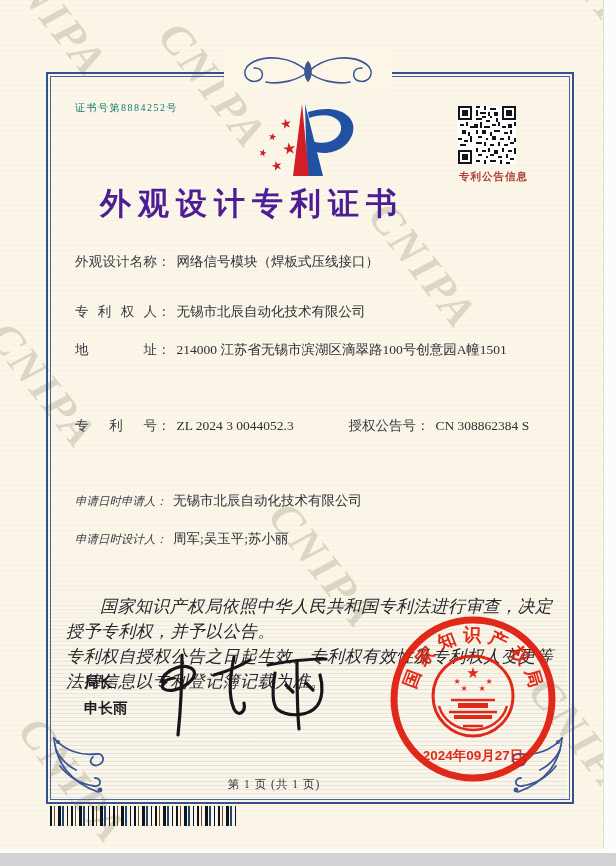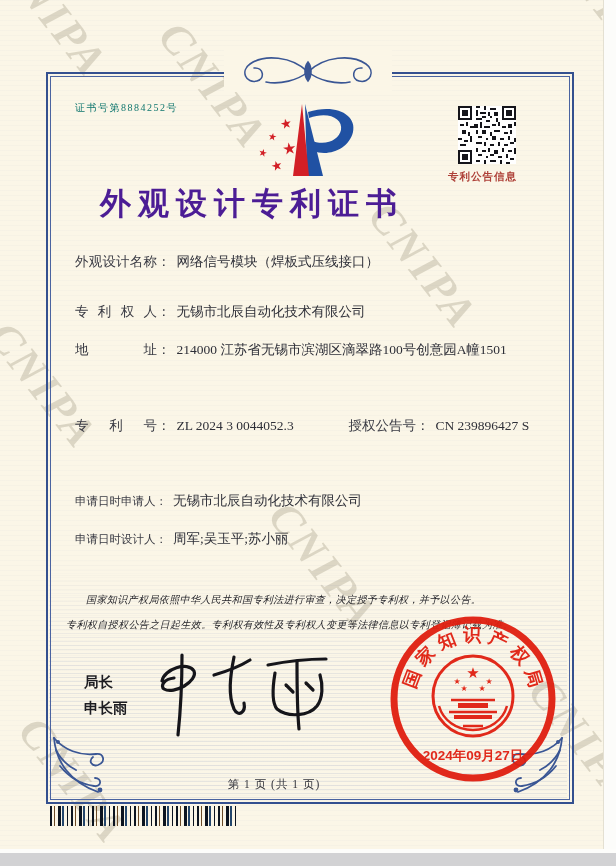--- a/index.html
+++ b/index.html
@@ -37,32 +37,32 @@
   .frame{position:absolute;left:46px;top:72px;width:524px;height:728px;border:2px solid #34508F;z-index:2;}
   .frame-inner{position:absolute;inset:2px;border:1px solid #4a63a0;}
   .ornament-top{position:absolute;left:224px;top:50px;width:168px;height:42px;z-index:3;background:#FBF6E7;display:flex;align-items:center;justify-content:center;}
   .corner{position:absolute;z-index:3;width:62px;height:60px;}
   .corner.bl{left:50px;top:736px;}
   .corner.br{left:504px;top:736px;transform:scaleX(-1);}
   
   .cert-no{position:absolute;left:75px;top:101px;z-index:4;font-size:10px;letter-spacing:1.5px;color:#0f766e;}
   .logo{position:absolute;left:250px;top:98px;z-index:4;}
   .qr{position:absolute;left:458px;top:106px;z-index:4;}
-  .qr-label{position:absolute;left:448px;top:170px;width:80px;z-index:4;text-align:left;font-size:10.5px;letter-spacing:1px;color:#AE4038;font-weight:bold;font-family:Liberation Serif, serif;}
+  .qr-label{position:absolute;left:448px;top:170px;width:80px;z-index:4;text-align:right;font-size:10.5px;letter-spacing:1px;color:#AE4038;font-weight:bold;font-family:Liberation Serif, serif;}
   .title{position:absolute;left:0;top:183px;width:504px;z-index:4;text-align:center;font-size:31px;font-weight:bold;letter-spacing:7px;color:#4c1d95;}
   .row{position:absolute;left:75px;width:480px;z-index:4;font-size:13.5px;color:#2e2f38;white-space:nowrap;}
   .lbl{color:#3a3b44;text-align:center;}
   .w6{display:inline-block;width:82px;text-align:justify;text-align-last:justify;}
-  .lbl-sm{font-size:11.5px;color:#3a3b44;}
+  .lbl-sm{font-size:11.5px;color:#3a3b44;font-style:italic;}
   .colon{color:#3a3b44;}
   .val{margin-left:6px;}
   .cell-left{display:inline-block;width:270px;}
   .statement{
     position:absolute;left:66px;top:577px;width:488px;z-index:4;
-    font-size:10px;line-height:25px;letter-spacing:0.4px;color:#26262c;
+    font-size:17px;line-height:25px;letter-spacing:0.4px;color:#26262c;
     text-indent:2em;font-style:italic;font-weight:500;
   }
   .sig-labels{position:absolute;left:84px;top:670px;z-index:4;font-family:Liberation Mono, monospace;font-size:14.5px;font-weight:600;color:#1d1d22;line-height:26px;}
   .signature{position:absolute;left:148px;top:645px;z-index:5;}
   .seal{position:absolute;left:388px;top:614px;z-index:6;opacity:0.95;}
   .page-info{position:absolute;left:0;top:777px;width:548px;z-index:4;text-align:center;font-size:11.5px;color:#33343c;letter-spacing:1px;}
   .barcode{
     position:absolute;left:50px;top:806px;width:188px;height:20px;z-index:4;
     background:
       repeating-linear-gradient(90deg,
@@ -240,21 +240,21 @@
   <div class="row" style="top:303px">
     <span class="lbl w6">专利权人</span><span class="colon">：</span><span class="val">无锡市北辰自动化技术有限公司</span>
   </div>
   <div class="row" style="top:341px">
     <span class="lbl w6">地址</span><span class="colon">：</span><span class="val">214000 江苏省无锡市滨湖区滴翠路100号创意园A幢1501</span>
   </div>
   <div class="row" style="top:417px">
     <span class="cell-left">
       <span class="lbl w6">专利号</span><span class="colon">：</span><span class="val">ZL 2024 3 0044052.3</span>
     </span>
-    <span class="lbl">授权公告号</span><span class="colon">：</span><span class="val">CN 239896427 S</span>
+    <span class="lbl">授权公告号</span><span class="colon">：</span><span class="val">CN 308862384 S</span>
   </div>
   <div class="row" style="top:492px">
     <span class="lbl lbl-sm">申请日时申请人</span><span class="colon lbl-sm">：</span><span class="val">无锡市北辰自动化技术有限公司</span>
   </div>
   <div class="row" style="top:530px">
     <span class="lbl lbl-sm">申请日时设计人</span><span class="colon lbl-sm">：</span><span class="val">周军;吴玉平;苏小丽</span>
   </div>
 
   <p class="statement">
     <span>国家知识产权局依照中华人民共和国专利法进行审查，决定授予专利权，并予以公告。</span><br>

